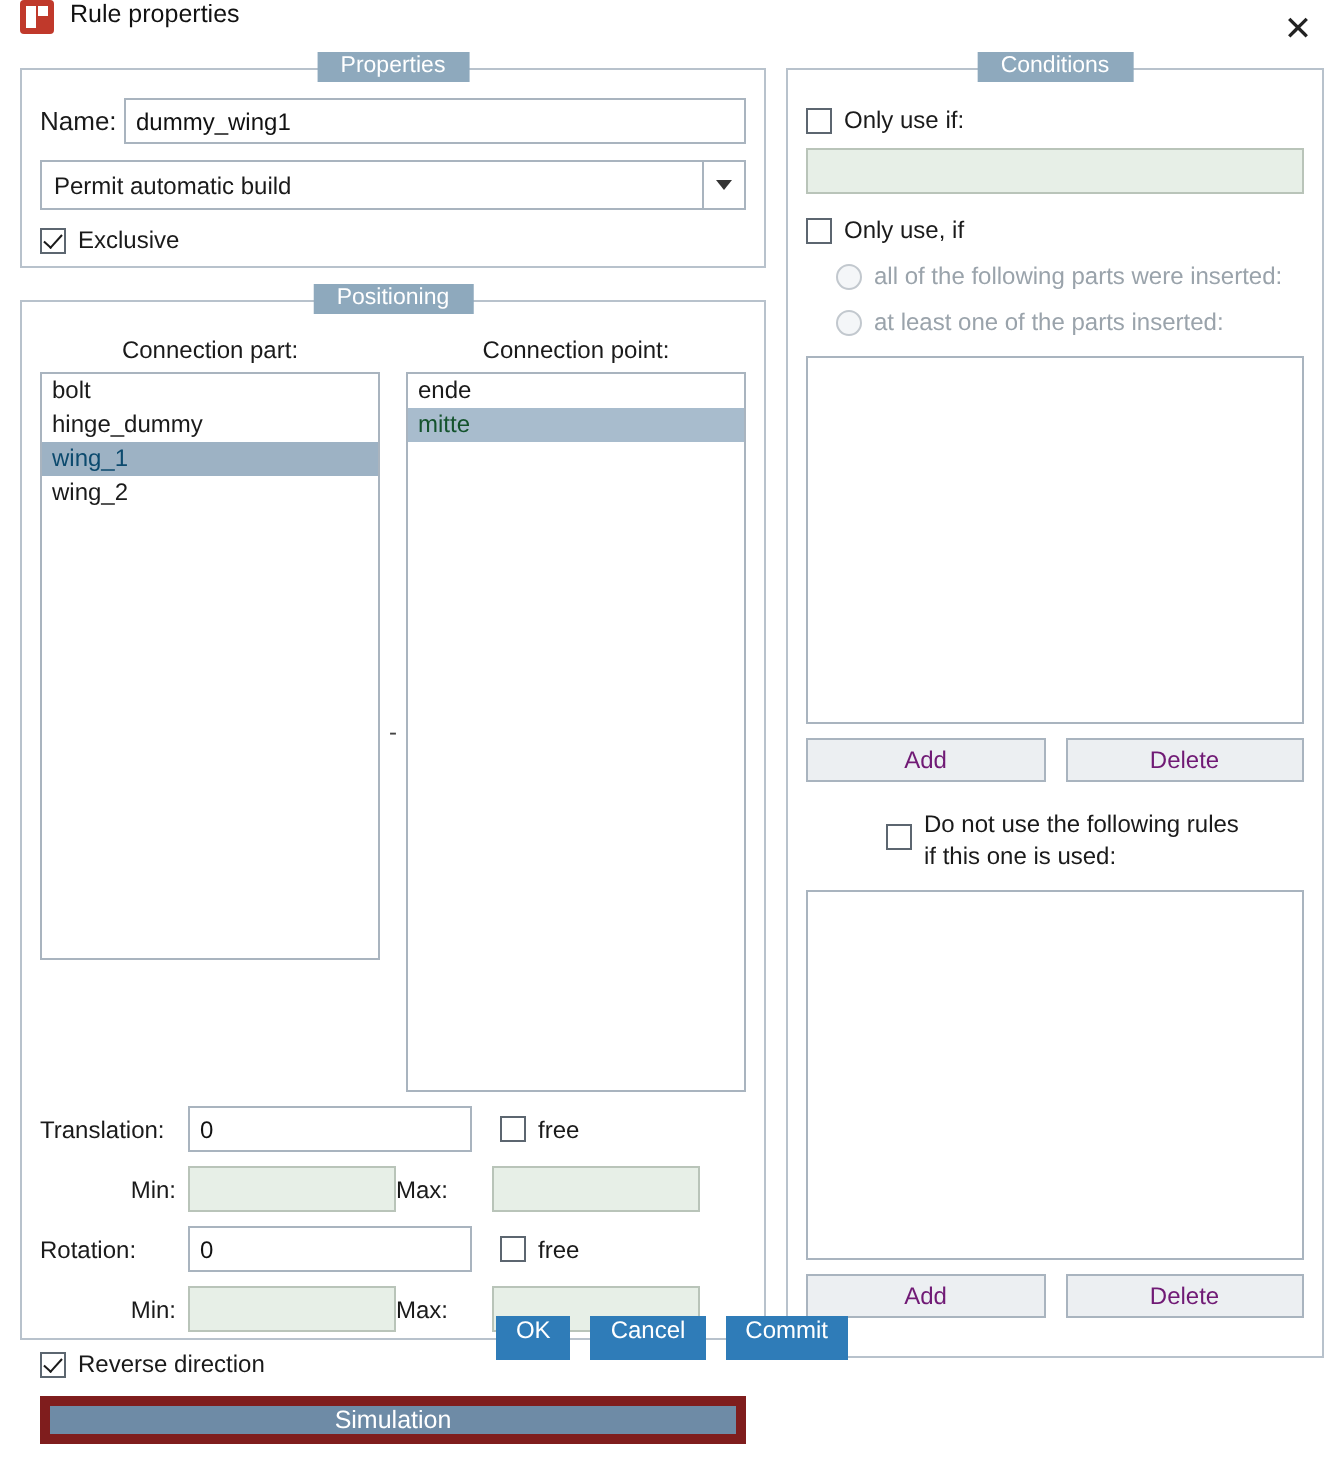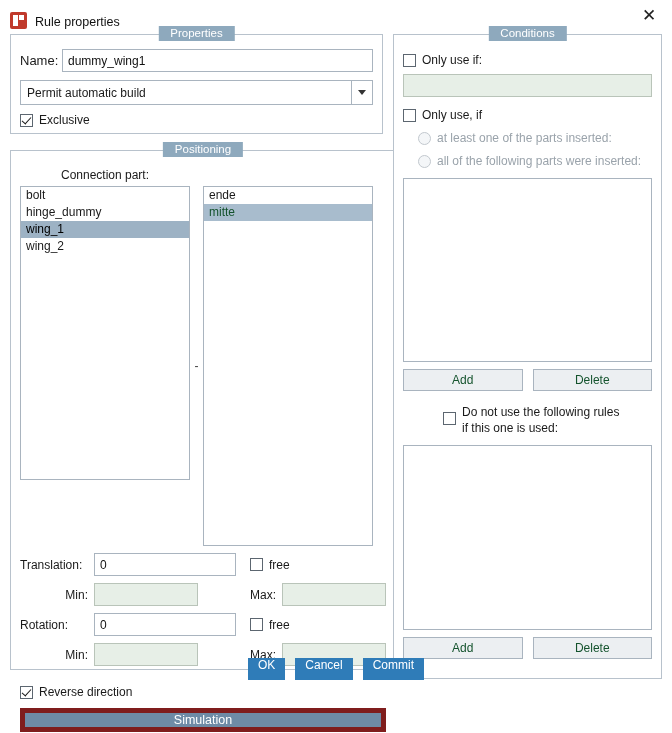--- a/index.html
+++ b/index.html
@@ -10,21 +10,21 @@
     font-family: "Liberation Sans", sans-serif;
     font-size: 12px;
     color: #1a1a1a;
     overflow: hidden;
   }
 
   
   .titlebar {
     height: 30px;
     display: flex;
-    align-items: flex-end;
+    align-items: flex-start;
     padding: 0 6px;
     background: #ffffff;
     border-bottom: 1px solid #ffffff;
   }
   .app-icon {
     width: 17px; height: 17px;
     background: #c0392b;
     border-radius: 2px;
     margin-left: 4px;
     margin-right: 8px;
@@ -178,36 +178,36 @@
   }
   .list-item {
     padding: 1px 4px 1px 5px;
     font-size: 12px;
     line-height: 15px;
     white-space: nowrap;
     cursor: default;
   }
   .list-item.selected {
     background: #9db2c4;
-    color: #000000;
+    color: #0c4a6e;
   }
   .list-item.selected-soft {
     background: #a8bccd;
     color: #14532d;
   }
 
   
   .btn {
     border: 1px solid #a9b4bf;
     background: #eceff2;
     height: 22px;
     font-size: 12px;
     display: flex; align-items: center; justify-content: center;
     cursor: pointer;
-    color: #14532d;
+    color: #701a75;
     user-select: none;
   }
   .simulation-btn {
     background: #6e8ba6;
     border: 5px solid #7f1d1d;
     color: #ffffff;
     height: 24px;
     font-size: 12.5px;
     display: flex; align-items: center; justify-content: center;
     cursor: pointer;
@@ -247,21 +247,21 @@
     justify-content: center;
     color: #444;
   }
   .field-row {
     display: flex;
     align-items: center;
     margin-top: 7px;
   }
   .lbl-w { width: 74px; font-size: 12px; }
   .lbl-min { width: 74px; text-align: right; padding-right: 6px; font-size: 12px; }
-  .lbl-max { width: 48px; text-align: right; padding-right: 6px; font-size: 12px; margin-left: 36px; }
+  .lbl-max { width: 48px; padding-right: 6px; font-size: 12px; }
 </style>
 </head>
 <body>
 
 <div class="titlebar">
   <div class="app-icon"></div>
   <div class="title-text">Rule properties</div>
   <div class="close-btn">✕</div>
 </div>
 
@@ -290,20 +290,21 @@
         </div>
       </fieldset>
 
       <fieldset class="group" style="height:520px;margin-top:16px;">
         <div class="group-legend">Positioning</div>
         <div class="group-body" style="padding-top:17px;">
 
           <div class="pos-heads">
             <div class="pos-head" style="width:170px;">Connection part:</div>
             <div class="dash-sep"></div>
+            <div class="pos-head" style="width:170px;">Connection point:</div>
           </div>
 
           <div style="display:flex;margin-top:4px;">
             <div class="listbox" style="width:170px;height:294px;">
               <div class="list-item">bolt</div>
               <div class="list-item">hinge_dummy</div>
               <div class="list-item selected">wing_1</div>
               <div class="list-item">wing_2</div>
             </div>
             <div class="dash-sep">-</div>
@@ -336,21 +337,21 @@
             <span class="lbl" style="margin-left:6px;">free</span>
           </div>
 
           <div class="field-row">
             <span class="lbl-min">Min:</span>
             <input class="text readonly" style="width: 104px;" disabled="" value="">
             <span class="lbl-max">Max:</span>
             <input class="text readonly" style="width: 104px;" disabled="" value="">
           </div>
 
-          <div class="chk-row" style="margin-top:19px;">
+          <div class="chk-row" style="margin-top:9px;">
             <span class="chkbox checked"></span>
             <span class="lbl">Reverse direction</span>
           </div>
 
           <div class="simulation-btn" style="margin-top:9px;">Simulation</div>
         </div>
       </fieldset>
     </div>
 
     <div class="col-right">
@@ -364,25 +365,25 @@
           </div>
           <input class="text readonly" style="width: 100%; margin-top: 7px;" disabled="" value="">
 
           <div class="chk-row" style="margin-top:11px;">
             <span class="chkbox"></span>
             <span class="lbl">Only use, if</span>
           </div>
 
           <div class="chk-row" style="margin-top:9px;margin-left:15px;">
             <span class="radio disabled"></span>
-            <span class="lbl muted">at least one of the parts inserted:</span>
+            <span class="lbl muted">all of the following parts were inserted:</span>
           </div>
           <div class="chk-row" style="margin-top:9px;margin-left:15px;">
             <span class="radio disabled"></span>
-            <span class="lbl muted">all of the following parts were inserted:</span>
+            <span class="lbl muted">at least one of the parts inserted:</span>
           </div>
 
           <div class="listbox" style="height:184px;margin-top:10px;"></div>
 
           <div style="display:flex;gap:10px;margin-top:7px;">
             <div class="btn" style="flex:1;">Add</div>
             <div class="btn" style="flex:1;">Delete</div>
           </div>
 
           <div style="display:flex;align-items:flex-start;gap:6px;margin-top:13px;padding-left:40px;">

